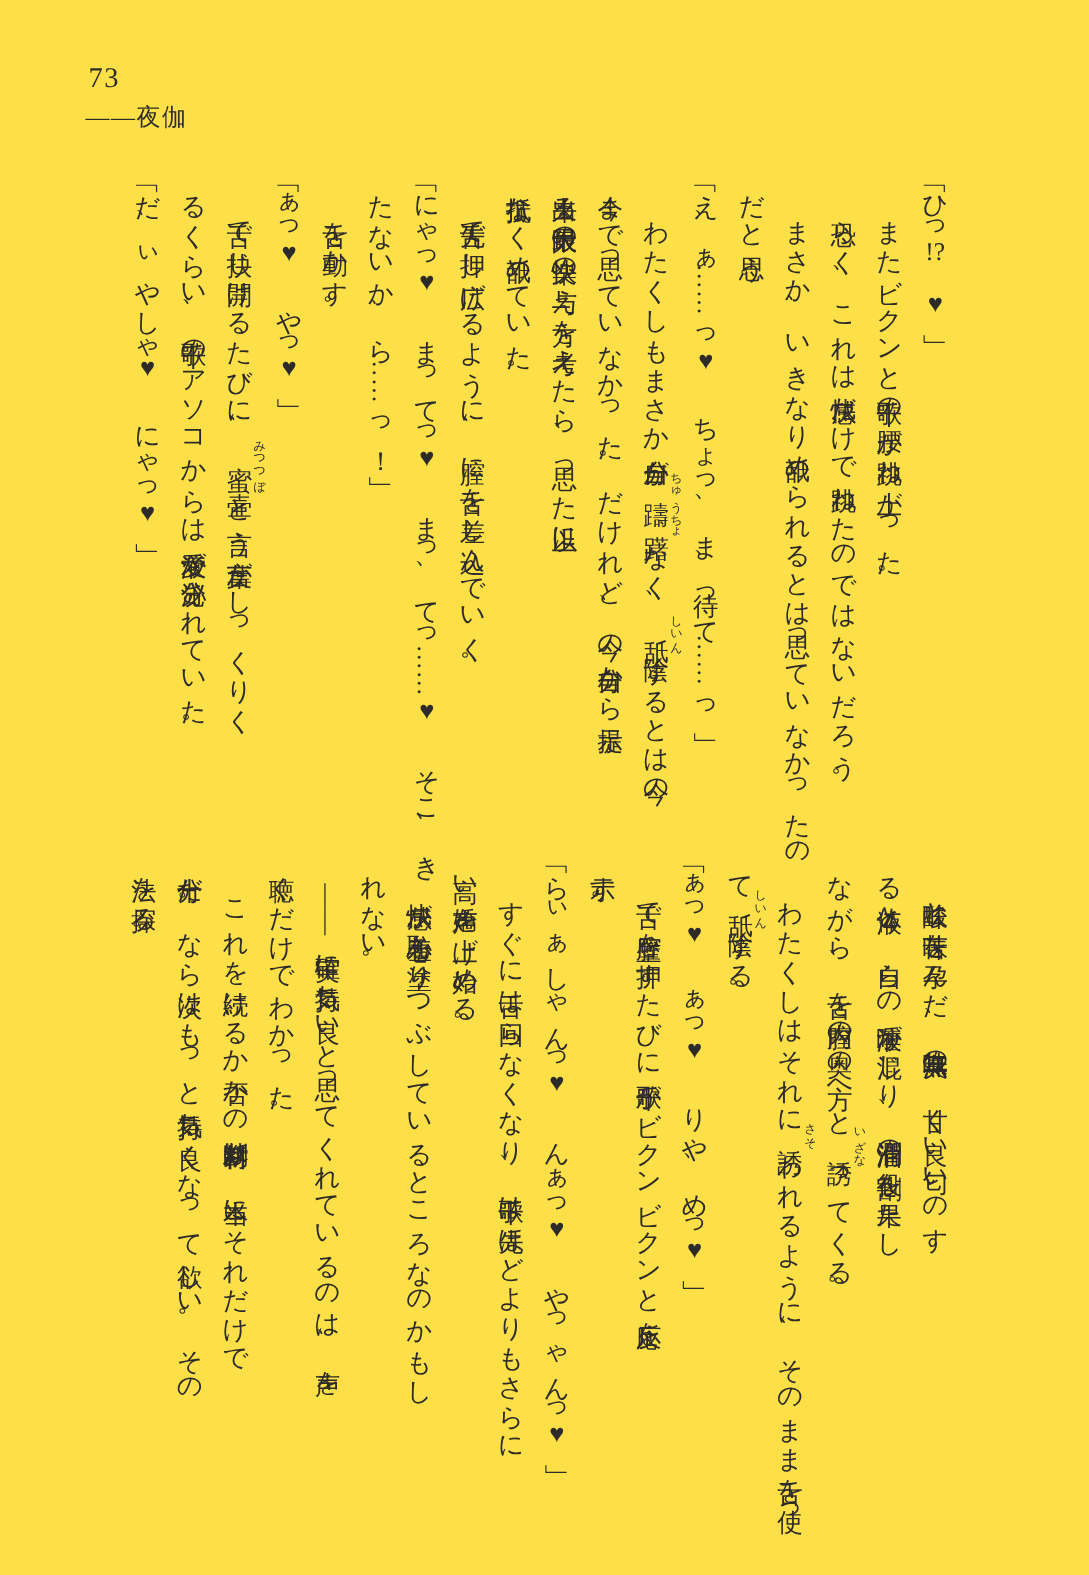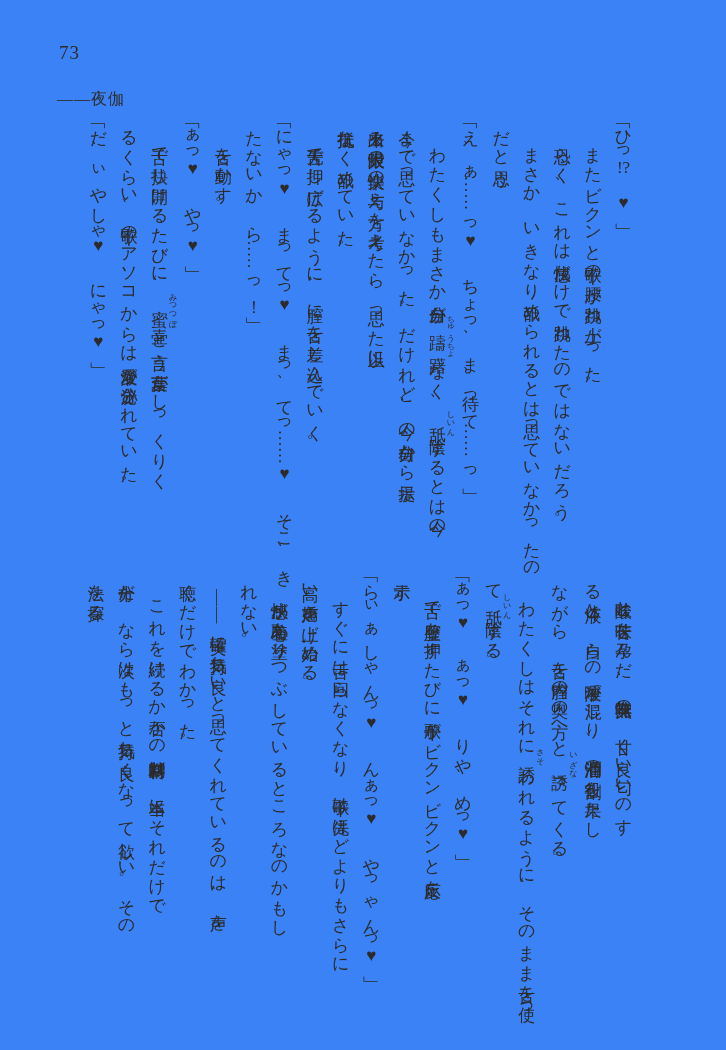--- a/index.html
+++ b/index.html
@@ -1,29 +1,29 @@
 <!DOCTYPE html>
 <html lang="ja"><head>
 <meta charset="utf-8">
 <style>
   html,body{margin:0;padding:0;background:#e8e8e8;}
   .page{
     position:relative;
     width:726px;height:1050px;
-    background:#3b82f6;
+    background:#fde047;
     overflow:hidden;
     font-family:"Liberation Serif","DejaVu Serif",serif;
     color:#2c2b29;
   }
   .folio{
     position:absolute;left:59px;top:42px;
     font-size:19px;letter-spacing:1px;
   }
   .chapter{
-    position:absolute;left:57px;top:89px;
+    position:absolute;left:57px;top:68px;
     font-size:16px;letter-spacing:1px;
   }
   .vblock{
     position:absolute;right:88px;
     writing-mode:vertical-rl;
     text-orientation:mixed;
     font-size:17px;
     line-height:30.6px;
     letter-spacing:0.4px;
     height:462px;

